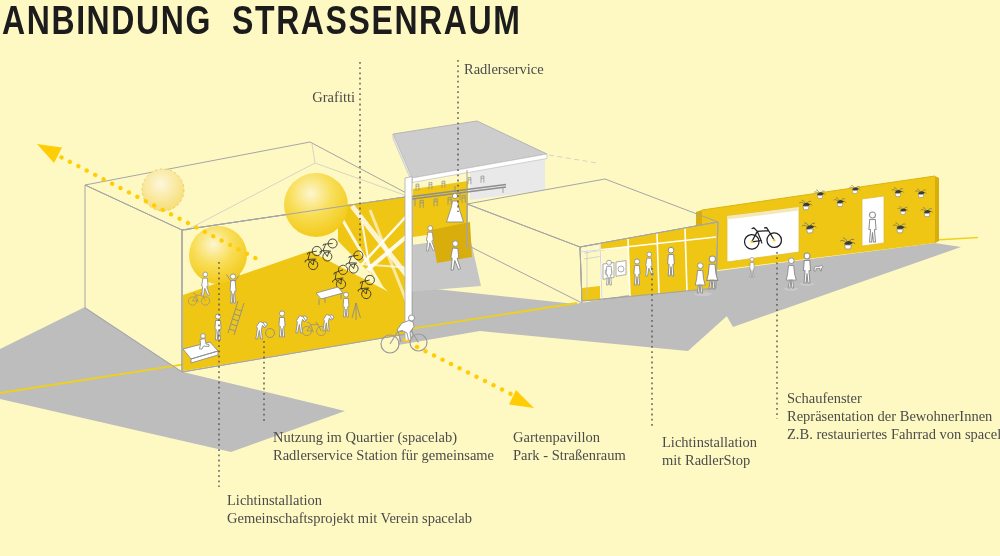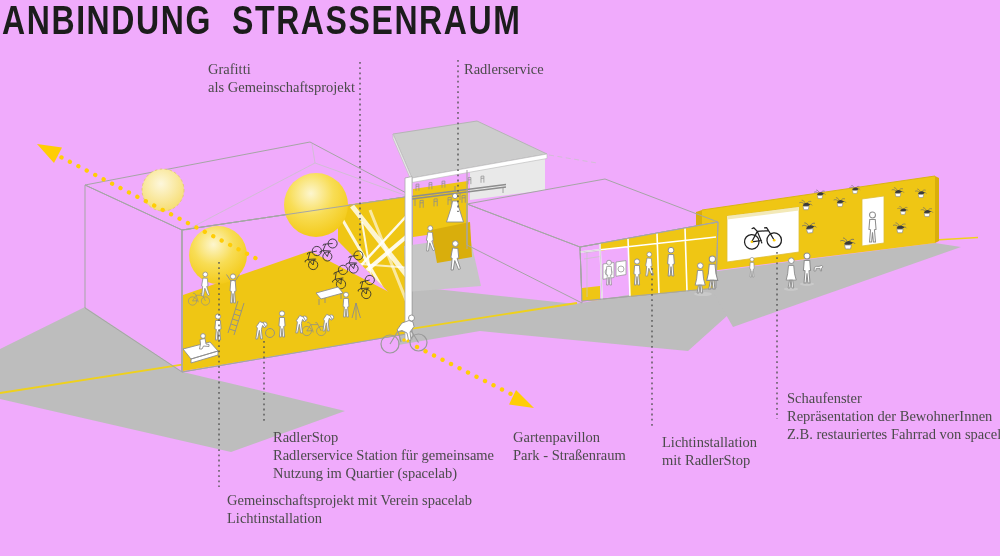--- a/index.html
+++ b/index.html
@@ -2,30 +2,30 @@
 <html style="--accent-yellow: #EFC614; --yellow-dark: #D9AE0C; --arrow-yellow: #FFCD05; --line-yellow: #EFD11C; --shadow-gray: #BDBDBD; --roof-gray: #CDCDCD; --outline-gray: #A5A5A5; --sketch-gray: #8D8D8D; --text-gray: #4B4B4B; --leader-gray: #555555; --ink: #1C1C1C;"><head>
 <meta charset="utf-8">
 <style>
   :root{
     --accent-yellow:#EFC614; --yellow-dark:#D9AE0C; --arrow-yellow:#FFCD05;
     --line-yellow:#EFD11C; --shadow-gray:#BDBDBD; --roof-gray:#CDCDCD;
     --outline-gray:#A5A5A5; --sketch-gray:#8D8D8D; --text-gray:#4B4B4B;
     --leader-gray:#555555; --ink:#1C1C1C;
   }
   html,body{margin:0;padding:0;background:#fff;}
-  #stage{position:relative;width:1000px;height:556px;background:#f0abfc;overflow:hidden;
+  #stage{position:relative;width:1000px;height:556px;background:#fef9c3;overflow:hidden;
          font-family:"Liberation Serif",serif;}
   #scene{position:absolute;left:0;top:0;}
   .title{position:absolute;left:2px;top:-2px;color:var(--ink);
          font-family:"Liberation Sans",sans-serif;font-weight:bold;font-size:40px;
          letter-spacing:2px;word-spacing:12px;transform:scaleX(.8);transform-origin:0 0;
          white-space:nowrap;}
   .lbl{position:absolute;color:var(--text-gray);font-size:14.5px;line-height:18px;
        white-space:nowrap;}
-  .lbl.right{text-align:left;}
+  .lbl.right{text-align:center;margin-top:28px;}
   svg .outl{stroke:var(--outline-gray);fill:none;stroke-width:1;}
   svg .thin{stroke:#C4C4C4;fill:none;stroke-width:.7;}
   svg .person{fill:#fff;stroke:var(--sketch-gray);stroke-width:.9;}
   svg .person .ln{fill:none;}
   svg .sketch{stroke:var(--sketch-gray);fill:none;stroke-width:.9;}
 </style>
 </head>
 <body>
 
 <div id="stage">
@@ -318,42 +318,40 @@
     <path d="M652,268 L652,429"></path>
     <path d="M777,252 L777,419"></path>
   </g>
 </svg>
 
 <div class="title">ANBINDUNG STRASSENRAUM</div>
 
 <div>
   <div class="lbl right" style="right:645px;top:60px">
     <div>Grafitti</div>
-    <div>als Gemeinschaftsprojekt</div>
   </div>
   <div class="lbl" style="left:464px;top:60px">
     <div>Radlerservice</div>
   </div>
   <div class="lbl" style="left:273px;top:428px">
-    <div>RadlerStop</div>
+    <div>Nutzung im Quartier (spacelab)</div>
     <div>Radlerservice Station für gemeinsame</div>
-    <div>Nutzung im Quartier (spacelab)</div>
   </div>
   <div class="lbl" style="left:513px;top:428px">
     <div>Gartenpavillon</div>
     <div>Park - Straßenraum</div>
   </div>
   <div class="lbl" style="left:662px;top:433px">
     <div>Lichtinstallation</div>
     <div>mit RadlerStop</div>
   </div>
   <div class="lbl" style="left:787px;top:389px">
     <div>Schaufenster</div>
     <div>Repräsentation der BewohnerInnen</div>
     <div>Z.B. restauriertes Fahrrad von spacelab</div>
   </div>
   <div class="lbl" style="left:227px;top:491px">
+    <div>Lichtinstallation</div>
     <div>Gemeinschaftsprojekt mit Verein spacelab</div>
-    <div>Lichtinstallation</div>
   </div>
 </div>
 
 </div>
 
 </body></html>

